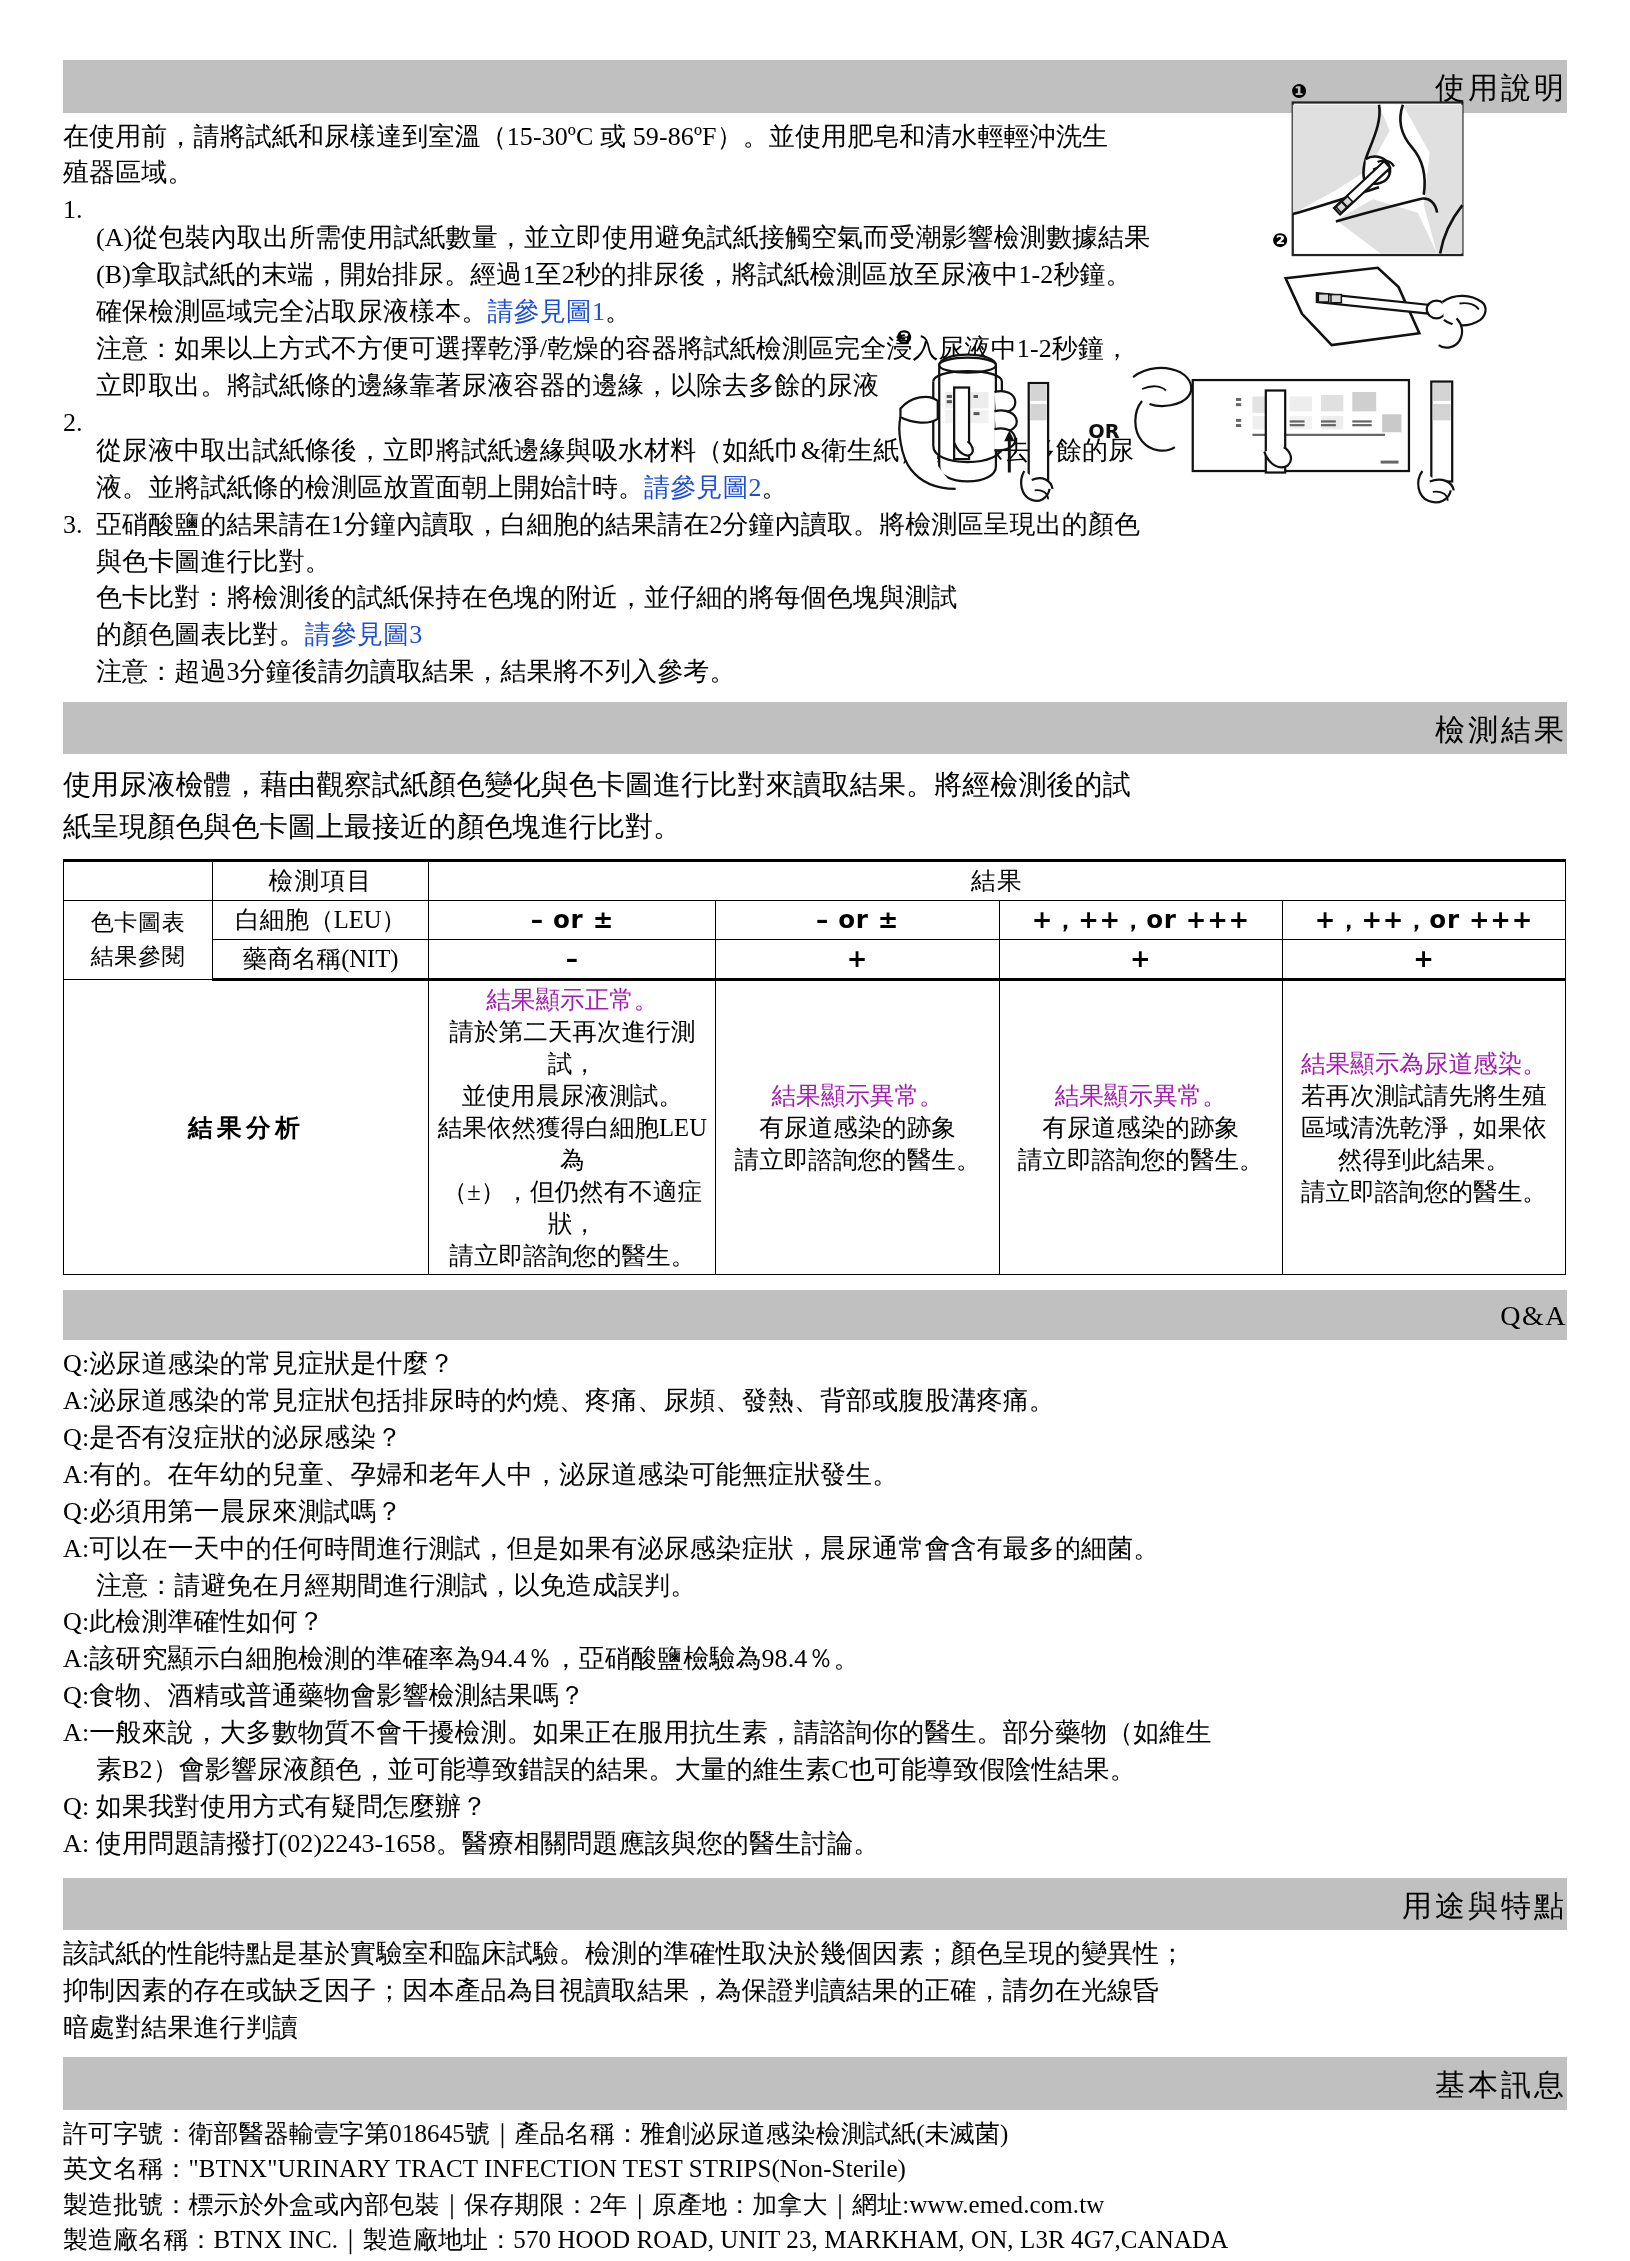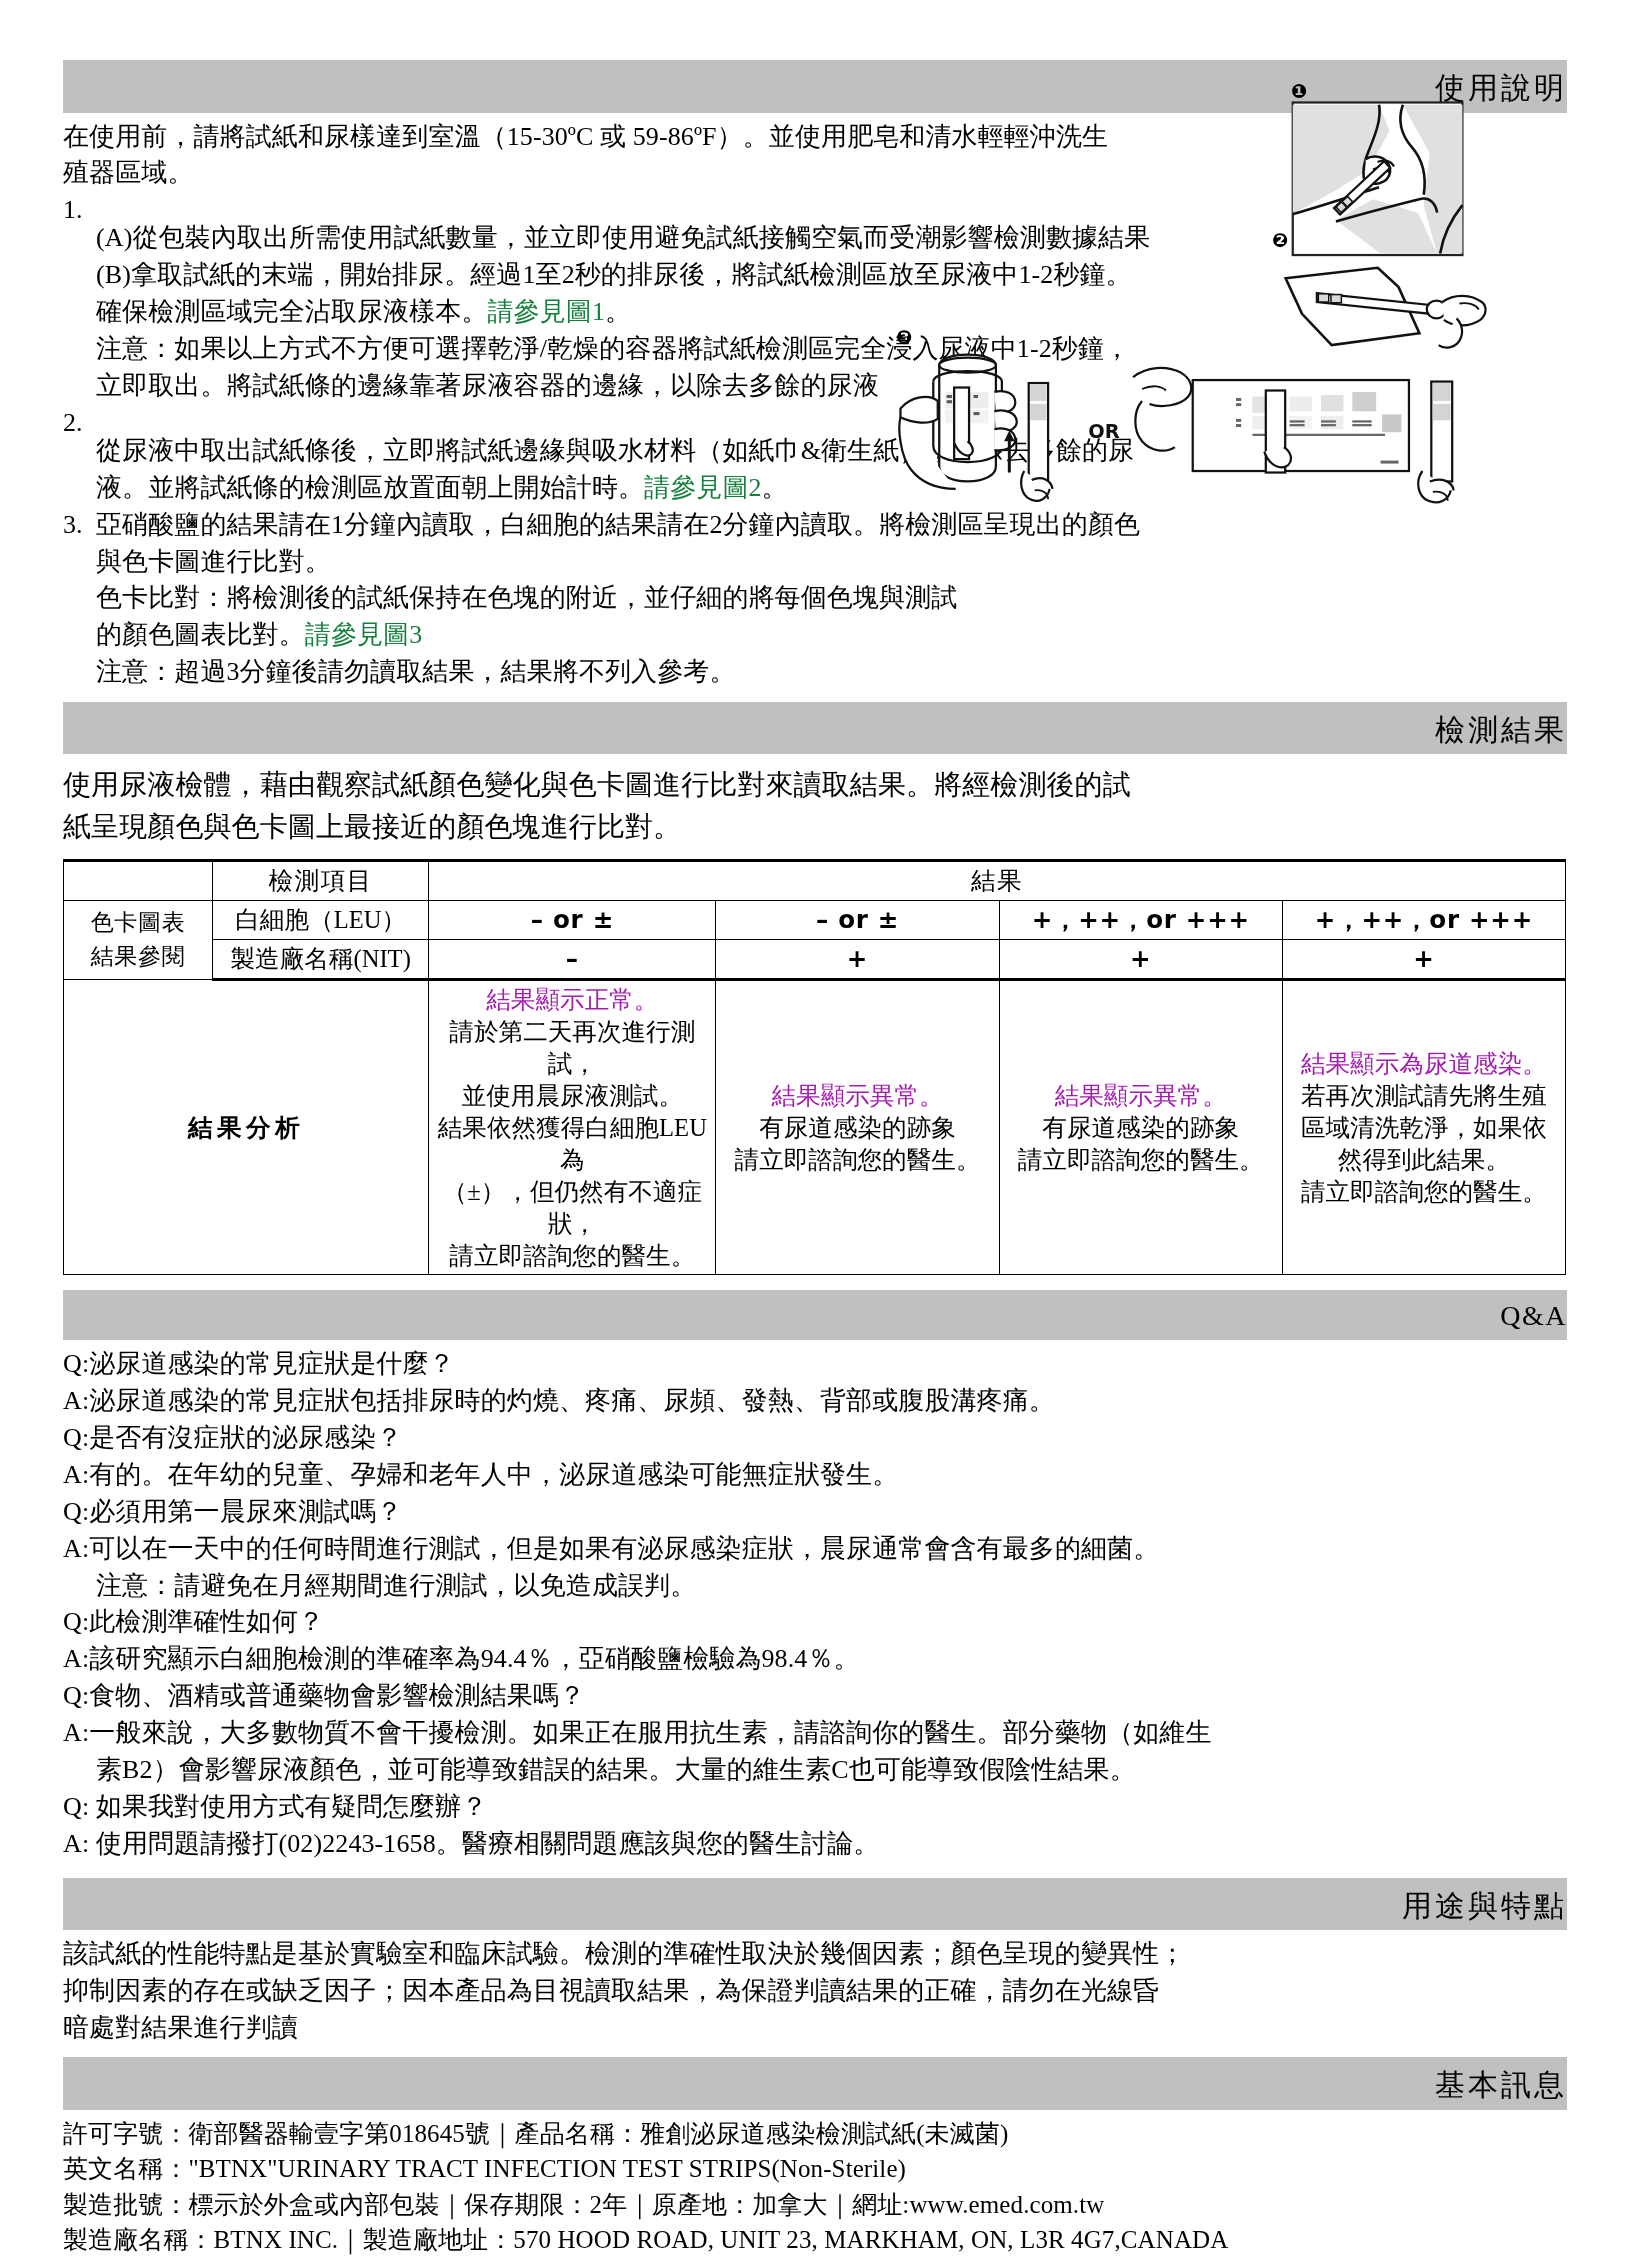--- a/index.html
+++ b/index.html
@@ -27,21 +27,21 @@
     font-family:"Liberation Serif","DejaVu Serif",serif;
   }
   .band.small{font-size:28px;letter-spacing:1.5px;}
   
   .txt{
     font-size:26px;
     line-height:1.42;
     letter-spacing:0.1px;
   }
   .txt p{margin:0;}
-  .red{color:#15803d;}
+  .red{color:#1d4ed8;}
   .indent1{padding-left:33px;}
   .numline{display:flex;}
   .numline .num{width:33px;flex:0 0 33px;}
   .numline .body{flex:1;}
   .colwrap{width:1216px;margin-top:28px;}
   .colwrap-narrow{width:1164px;}
   .colwrap-w{width:1253px;}
   .full{width:1503px;}
 
   
@@ -296,21 +296,21 @@
         <div class="sideLbl">色卡圖表</div>
         <div class="sideLbl">結果參閱</div>
       </td>
       <td>白細胞（LEU）</td>
       <td class="signs">– or ±</td>
       <td class="signs">– or ±</td>
       <td class="signs">+，++，or +++</td>
       <td class="signs">+，++，or +++</td>
     </tr>
     <tr>
-      <td class="thickb">製造廠名稱(NIT)</td>
+      <td class="thickb">藥商名稱(NIT)</td>
       <td class="thickb signs">–</td>
       <td class="thickb signs">+</td>
       <td class="thickb signs">+</td>
       <td class="thickb signs">+</td>
     </tr>
     <tr>
       <td class="bigAnalysis" colspan="2">結果分析</td>
 
       <td class="analysis">
         <div class="hl">結果顯示正常。</div>

